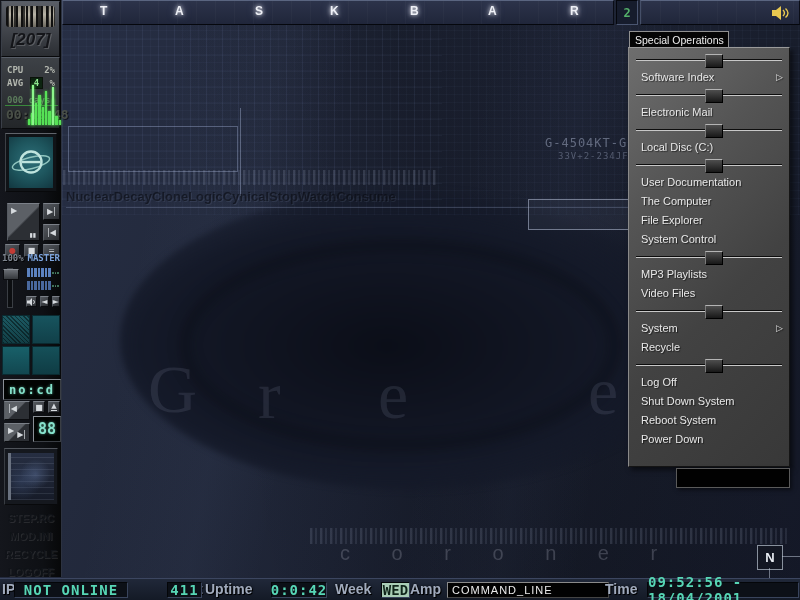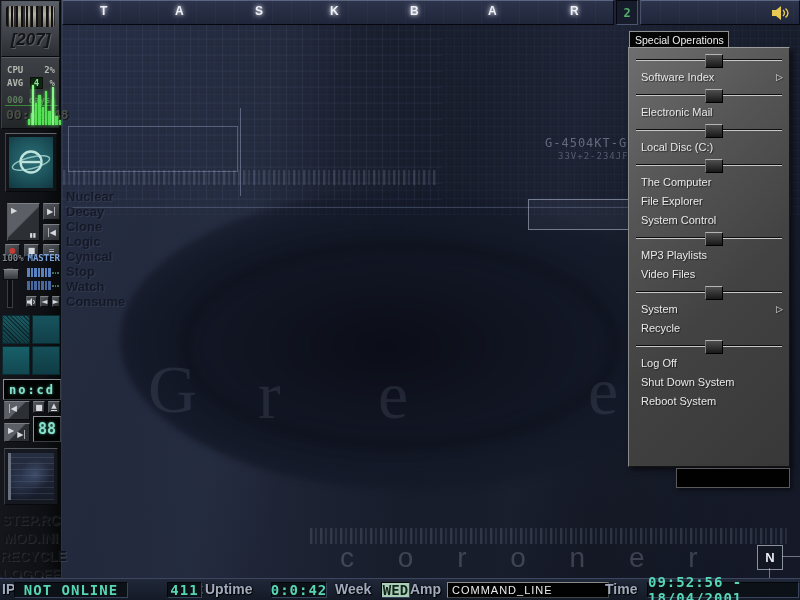--- a/index.html
+++ b/index.html
@@ -30,30 +30,30 @@
   .barcode{background:
       repeating-linear-gradient(90deg,rgba(150,160,185,0.28) 0 2px,transparent 2px 5px),
       repeating-linear-gradient(90deg,rgba(140,150,175,0.18) 0 3px,transparent 3px 10px);}
   #barcode-top{left:63px;top:170px;width:374px;height:15px;opacity:.55;}
   #barcode-bottom{left:310px;top:528px;width:478px;height:16px;opacity:.5;}
   #wp-rect1{left:68px;top:126px;width:168px;height:44px;border:1px solid rgba(175,190,225,0.35);}
   #wp-vline{left:240px;top:108px;width:1px;height:88px;background:rgba(175,190,225,0.4);}
   #wp-rect2{left:528px;top:199px;width:104px;height:29px;border:1px solid rgba(195,205,230,0.5);
     background:rgba(160,170,205,0.07);}
   #watermark-row{left:66px;top:189px;width:566px;height:18px;display:flex;justify-content:flex-start;
-    border-bottom:1px solid rgba(150,165,200,0.28);flex-direction:column;}
+    border-bottom:1px solid rgba(150,165,200,0.28);}
   .wm-word{font-size:13px;font-weight:bold;color:rgba(8,10,16,0.6);
     text-shadow:1px 1px 0 rgba(150,165,200,0.12);}
   #wp-code1{left:545px;top:136px;font-family:"DejaVu Sans Mono",monospace;font-size:12px;
     letter-spacing:1px;color:rgba(165,175,200,0.5);}
   #wp-code2{left:558px;top:151px;font-family:"DejaVu Sans Mono",monospace;font-size:9px;
     letter-spacing:1px;color:rgba(160,170,195,0.42);}
   .big-letter{position:absolute;font-family:"Liberation Serif",serif;font-size:68px;
     color:rgba(145,155,180,0.15);pointer-events:none;}
-  #wp-coroner{left:340px;top:542px;font-size:28px;letter-spacing:18px;
+  #wp-coroner{left:340px;top:542px;font-size:20px;letter-spacing:18px;
     color:rgba(148,153,168,0.32);}
   #wp-nbox{left:757px;top:545px;width:24px;height:23px;border:1px solid rgba(200,210,225,0.65);
     background:rgba(18,22,32,0.6);display:flex;align-items:center;justify-content:center;
     color:#e8ecf2;font-weight:bold;font-size:13px;}
   #wp-nline-h{left:782px;top:556px;width:18px;height:1px;background:rgba(200,210,225,0.5);}
   #wp-nline-v{left:769px;top:568px;width:1px;height:10px;background:rgba(200,210,225,0.5);}
 
   
   #taskbar{position:absolute;left:62px;top:0;width:738px;height:25px;z-index:30;}
   .tb-sec{position:absolute;top:0;height:25px;background:linear-gradient(#2c334a,#20263a);
@@ -145,21 +145,21 @@
   #preview-panel{left:4px;top:448px;width:54px;height:57px;background:#15181e;
     border-color:#50545b #0b0c0e #08090b #383c42;}
   #preview-img{position:absolute;left:3px;top:4px;right:3px;bottom:4px;
     background:
       radial-gradient(circle at 60% 45%,rgba(90,110,150,0.5) 0%,transparent 40%),
       radial-gradient(circle at 30% 60%,rgba(70,90,130,0.4) 0%,transparent 45%),
       repeating-linear-gradient(0deg,rgba(190,200,220,0.12) 0 1px,transparent 1px 6px),
       linear-gradient(#262e42,#161b28);}
   #preview-scroll{position:absolute;left:3px;top:4px;width:3px;bottom:4px;background:#6a7280;}
 
-  .side-link{position:absolute;left:0;width:62px;text-align:center;font-size:14px;font-weight:bold;
+  .side-link{position:absolute;left:0;width:62px;text-align:center;font-size:11px;font-weight:bold;
     color:#101318;text-shadow:1px 1px 0 rgba(255,255,255,0.10);cursor:default;}
 
   
   #menu-header{position:absolute;left:629px;top:31px;width:100px;height:16px;z-index:41;
     background:#050505;border:1px solid #909090;border-bottom:none;box-sizing:border-box;
     color:#f0f0f0;font-size:10.5px;display:flex;align-items:center;padding-left:5px;}
   #menu-body{position:absolute;left:628px;top:47px;width:162px;height:420px;z-index:40;
     background:linear-gradient(135deg,#6e6e6e 0%,#555555 30%,#424242 60%,#383838 100%);
     border:1px solid;border-color:#9a9a9a #141414 #141414 #8a8a8a;box-sizing:border-box;
     box-shadow:3px 3px 5px rgba(0,0,0,0.55);padding-top:4px;}
@@ -404,20 +404,21 @@
       <div class="menu-item">Electronic Mail</div>
       <div class="menu-slider">
         <div class="line"></div>
         <div class="handle"></div>
       </div>
       <div class="menu-item">Local Disc (C:)</div>
       <div class="menu-slider">
         <div class="line"></div>
         <div class="handle"></div>
       </div>
+      <div class="menu-item">User Documentation</div>
       <div class="menu-item">The Computer</div>
       <div class="menu-item">File Explorer</div>
       <div class="menu-item">System Control</div>
       <div class="menu-slider">
         <div class="line"></div>
         <div class="handle"></div>
       </div>
       <div class="menu-item">MP3 Playlists</div>
       <div class="menu-item">Video Files</div>
       <div class="menu-slider">
@@ -426,20 +427,21 @@
       </div>
       <div class="menu-item">System<span class="sub">▷</span></div>
       <div class="menu-item">Recycle</div>
       <div class="menu-slider">
         <div class="line"></div>
         <div class="handle"></div>
       </div>
       <div class="menu-item">Log Off</div>
       <div class="menu-item">Shut Down System</div>
       <div class="menu-item">Reboot System</div>
+      <div class="menu-item">Power Down</div>
     </div>
   <div id="menu-footer"></div>
 
   <div id="statusbar">
       <div class="sb-label" style="left: 2px;">IP</div>
       <div class="sb-box" style="left: 14px; width: 112px;">NOT ONLINE</div>
       <div class="sb-label" style="left: 132px; margin-left: 48px;">Net</div>
       <div class="sb-box" style="left: 167px; width: 33px;">411</div>
       <div class="sb-label" style="left: 205px; text-align: center;">Uptime</div>
       <div class="sb-box" style="left: 271px; width: 54px;">0:0:42</div>

